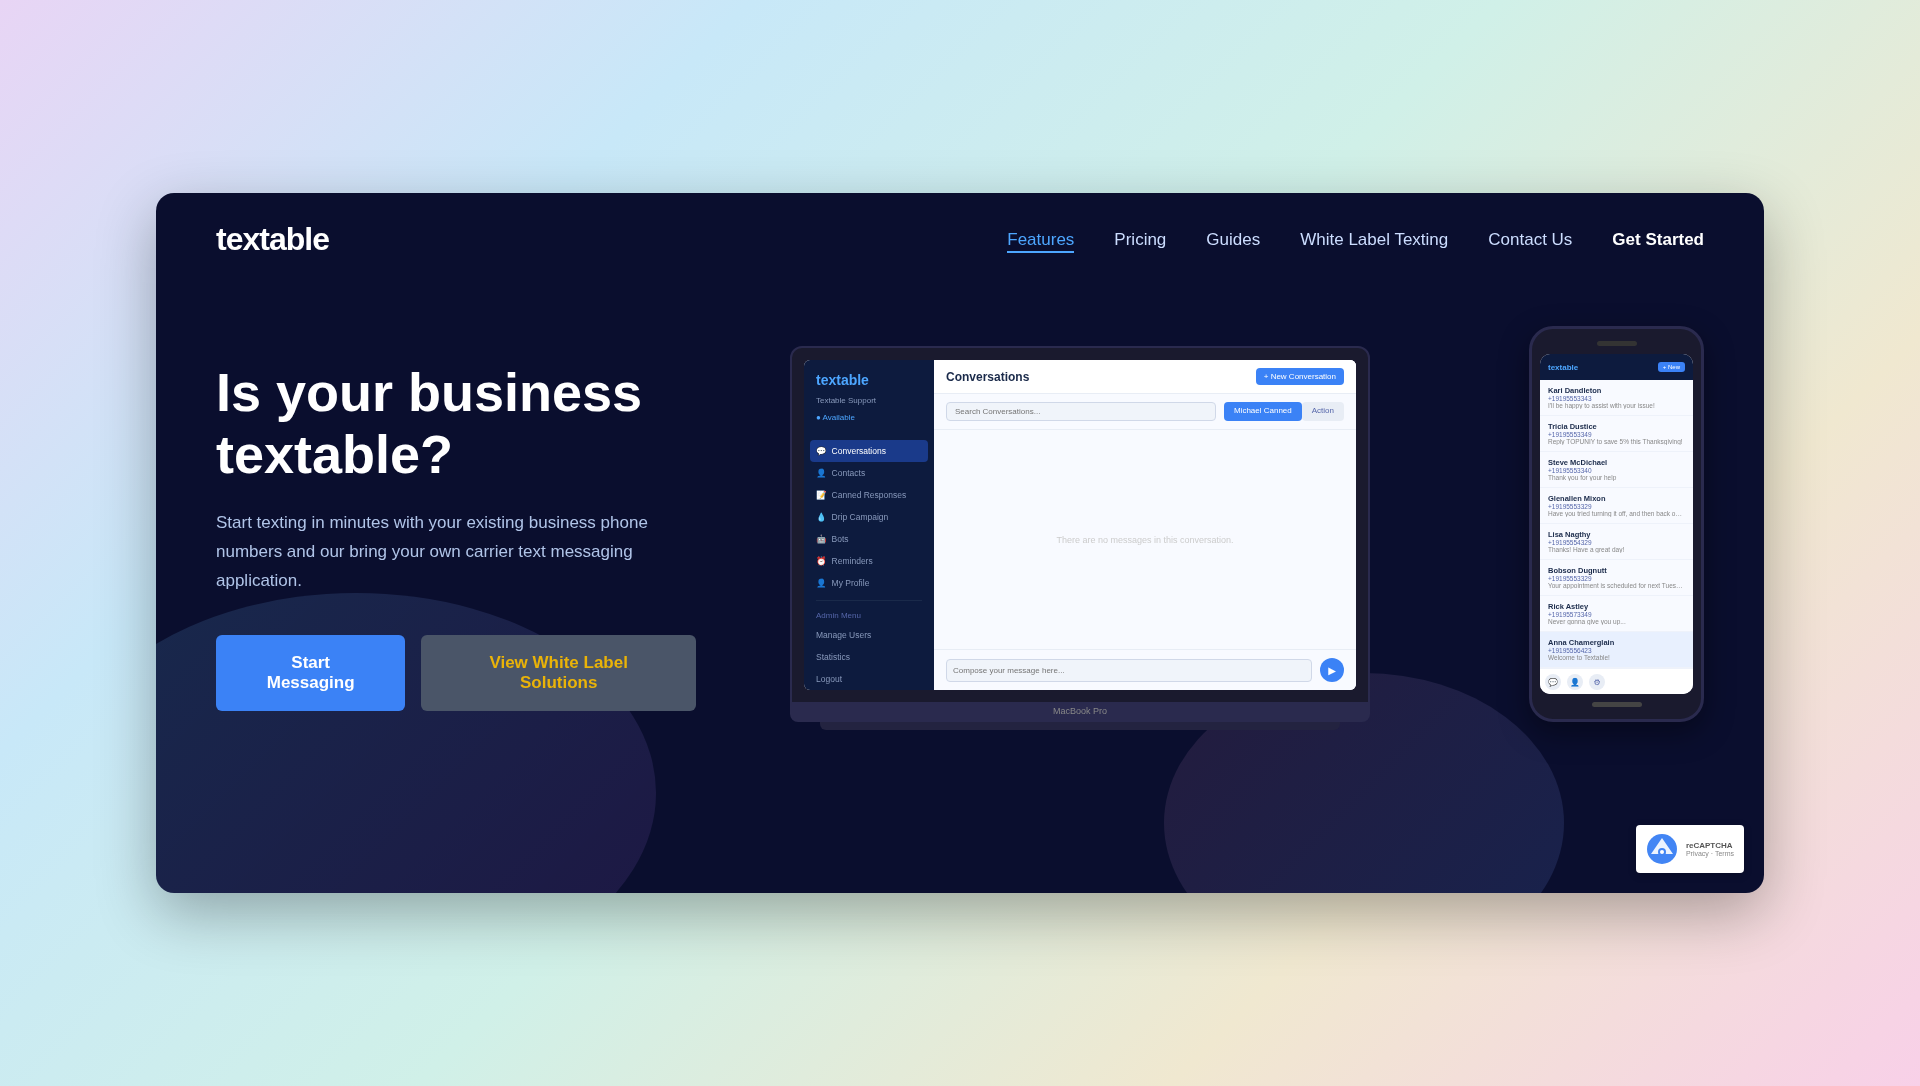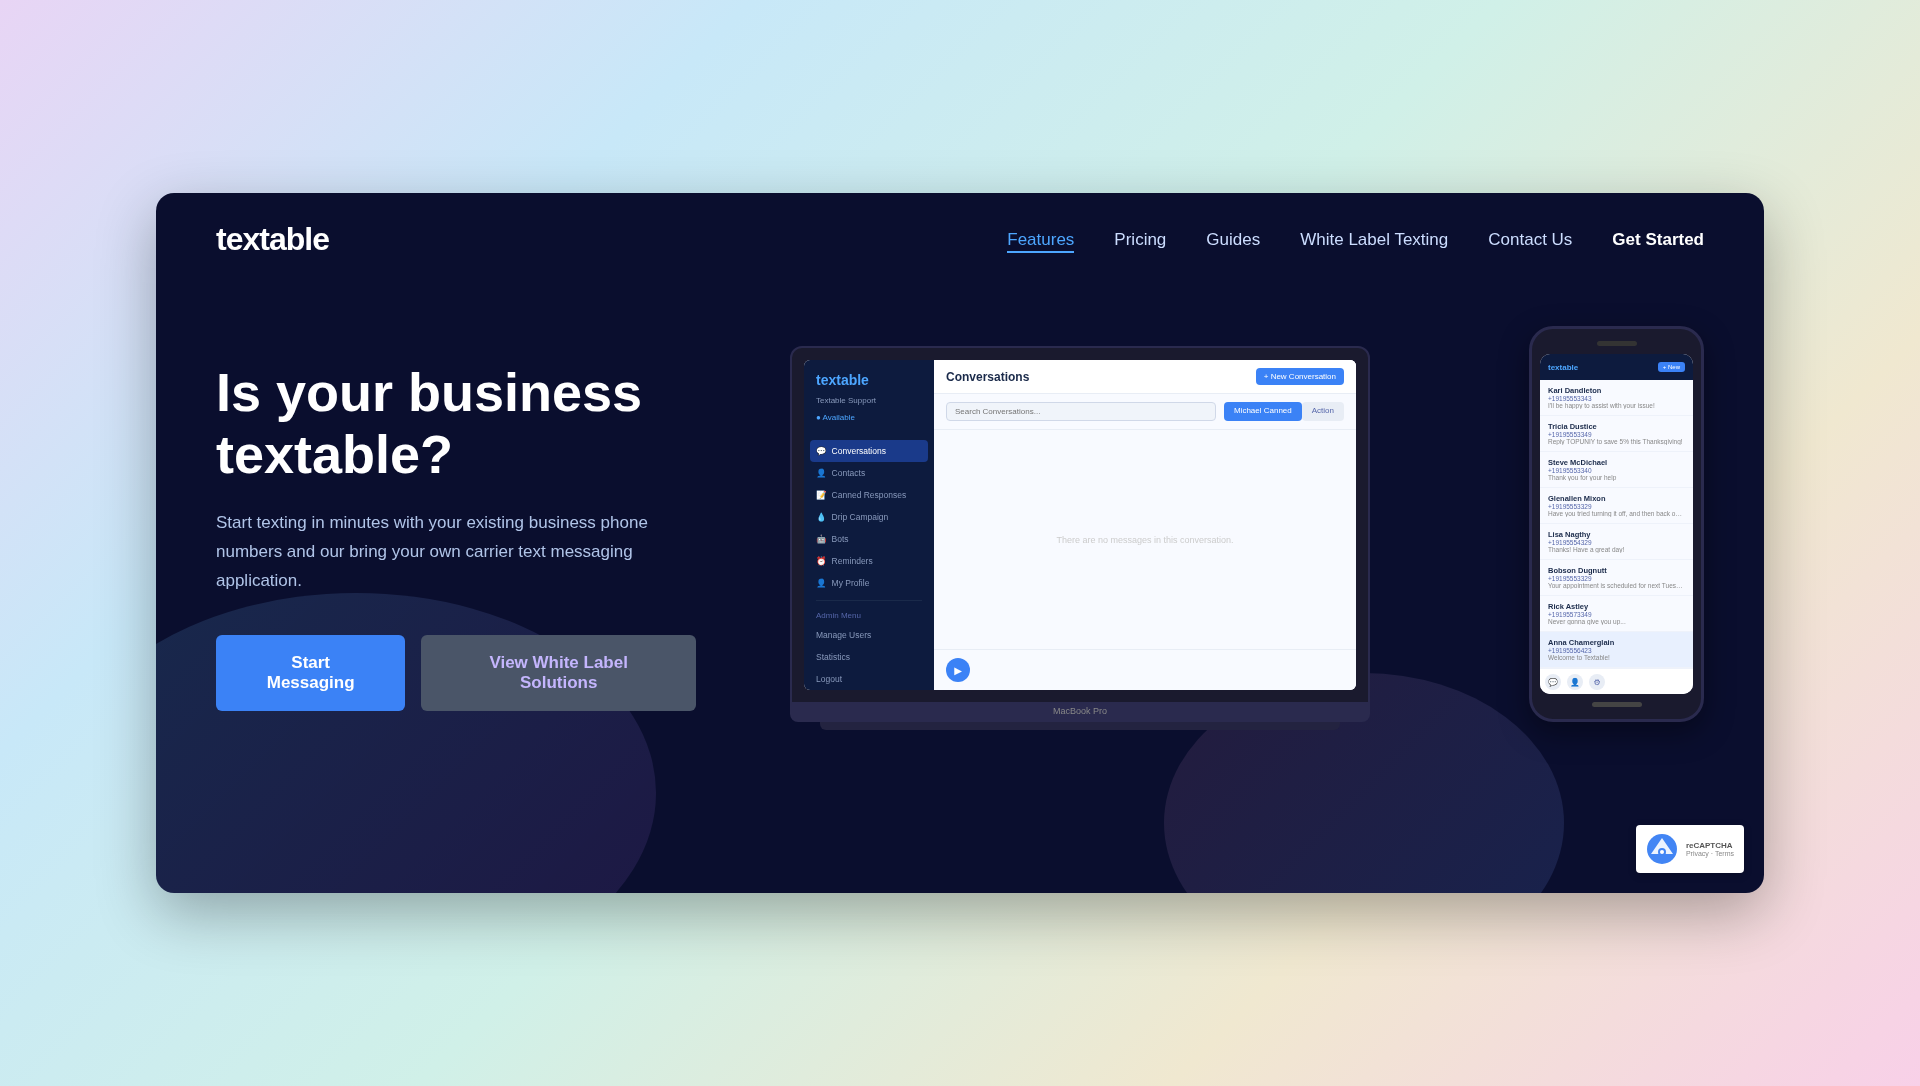--- a/index.html
+++ b/index.html
@@ -121,21 +121,21 @@
       color: #ffffff;
       border: none;
       padding: 18px 32px;
       border-radius: 6px;
       font-size: 17px;
       font-weight: 600;
       cursor: pointer;
     }
     .btn-secondary {
       background: #4a5568;
-      color: #c4b5fd;
+      color: #eab308;
       border: none;
       padding: 18px 32px;
       border-radius: 6px;
       font-size: 17px;
       font-weight: 600;
       cursor: pointer;
     }
 
     
     .hero-devices {
@@ -555,20 +555,21 @@
                   <input class="app-search" type="text" placeholder="Search Conversations..." style="">
                   <div class="app-tabs">
                     <div class="app-tab">Michael Canned</div>
                     <div class="app-tab secondary">Action</div>
                   </div>
                 </div>
                 <div class="app-content-area">
                   <span>There are no messages in this conversation.</span>
                 </div>
                 <div class="app-compose">
+                  <input class="app-compose-input" type="text" placeholder="Compose your message here..." style="">
                   <div class="app-compose-btn">▶</div>
                 </div>
               </div>
             </div>
           </div>
           <div class="laptop-base"></div>
           <div class="laptop-foot"></div>
         </div>
 
         <div class="phone">

